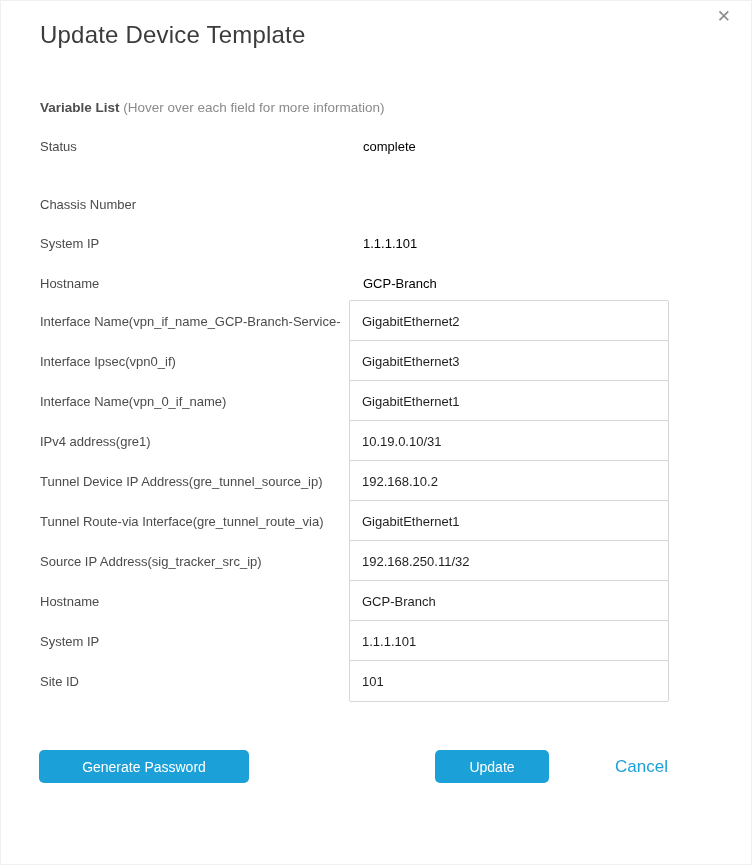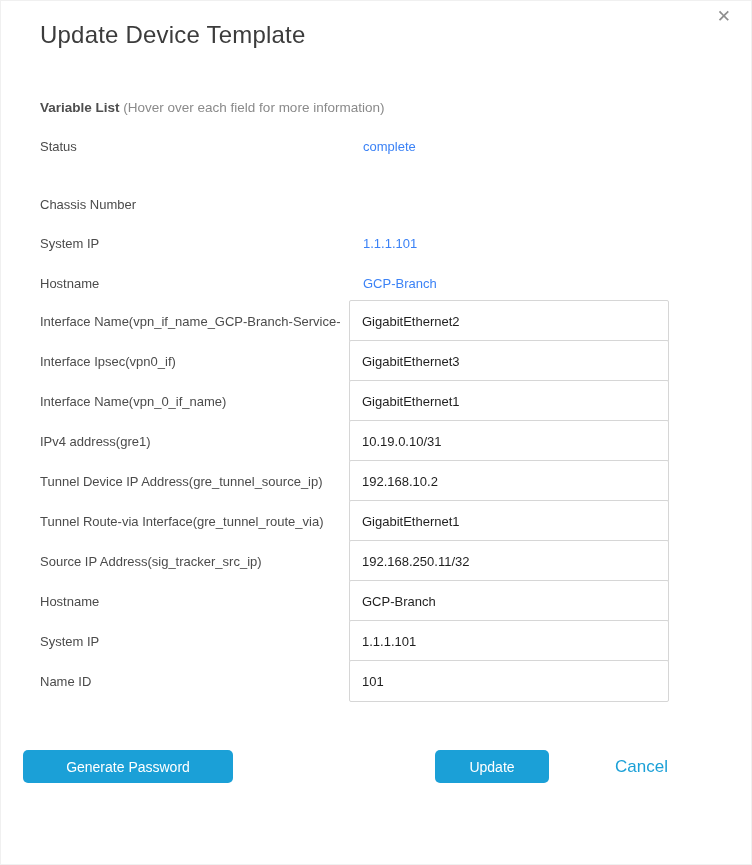--- a/index.html
+++ b/index.html
@@ -52,21 +52,21 @@
   .row-label {
     width: 309px;
     min-width: 309px;
     font-size: 13px;
     color: #4b4b4b;
     white-space: nowrap;
     overflow: hidden;
   }
   .row-value {
     font-size: 13px;
-    color: #3b82f6;
+    color: #000000;
     padding-left: 14px;
   }
 
   .static-row { height: 18px; }
   .row-status   { margin-top: 22px; }
   .row-chassis  { margin-top: 40px; }
   .row-system-ip{ margin-top: 21px; }
   .row-hostname { margin-top: 22px; }
 
   .input-rows { margin-top: 15px; }
@@ -94,21 +94,21 @@
     top: 0;
     height: 33px;
     border: none;
     border-radius: 5px;
     background: #1ba0d7;
     color: #ffffff;
     font-size: 14px;
     font-family: "Liberation Sans", sans-serif;
     cursor: pointer;
   }
-  .btn-generate { left: 22px; width: 210px; }
+  .btn-generate { left: 38px; width: 210px; }
   .btn-update  { left: 434px; width: 114px; }
   .link-cancel {
     position: absolute;
     left: 614px;
     top: 7px;
     font-size: 17px;
     color: #1ba0d7;
     text-decoration: none;
     cursor: pointer;
   }
@@ -175,21 +175,21 @@
   </div>
   <div class="row input-row">
     <div class="row-label">Hostname</div>
     <input class="row-input" type="text" value="GCP-Branch" style="">
   </div>
   <div class="row input-row">
     <div class="row-label">System IP</div>
     <input class="row-input" type="text" value="1.1.1.101" style="">
   </div>
   <div class="row input-row">
-    <div class="row-label">Name ID</div>
+    <div class="row-label">Site ID</div>
     <input class="row-input" type="text" value="101" style="">
   </div>
 </div>
 
 <div class="footer">
   <button class="btn btn-generate">Generate Password</button>
   <button class="btn btn-update">Update</button>
   <a class="link-cancel">Cancel</a>
 </div>
 

